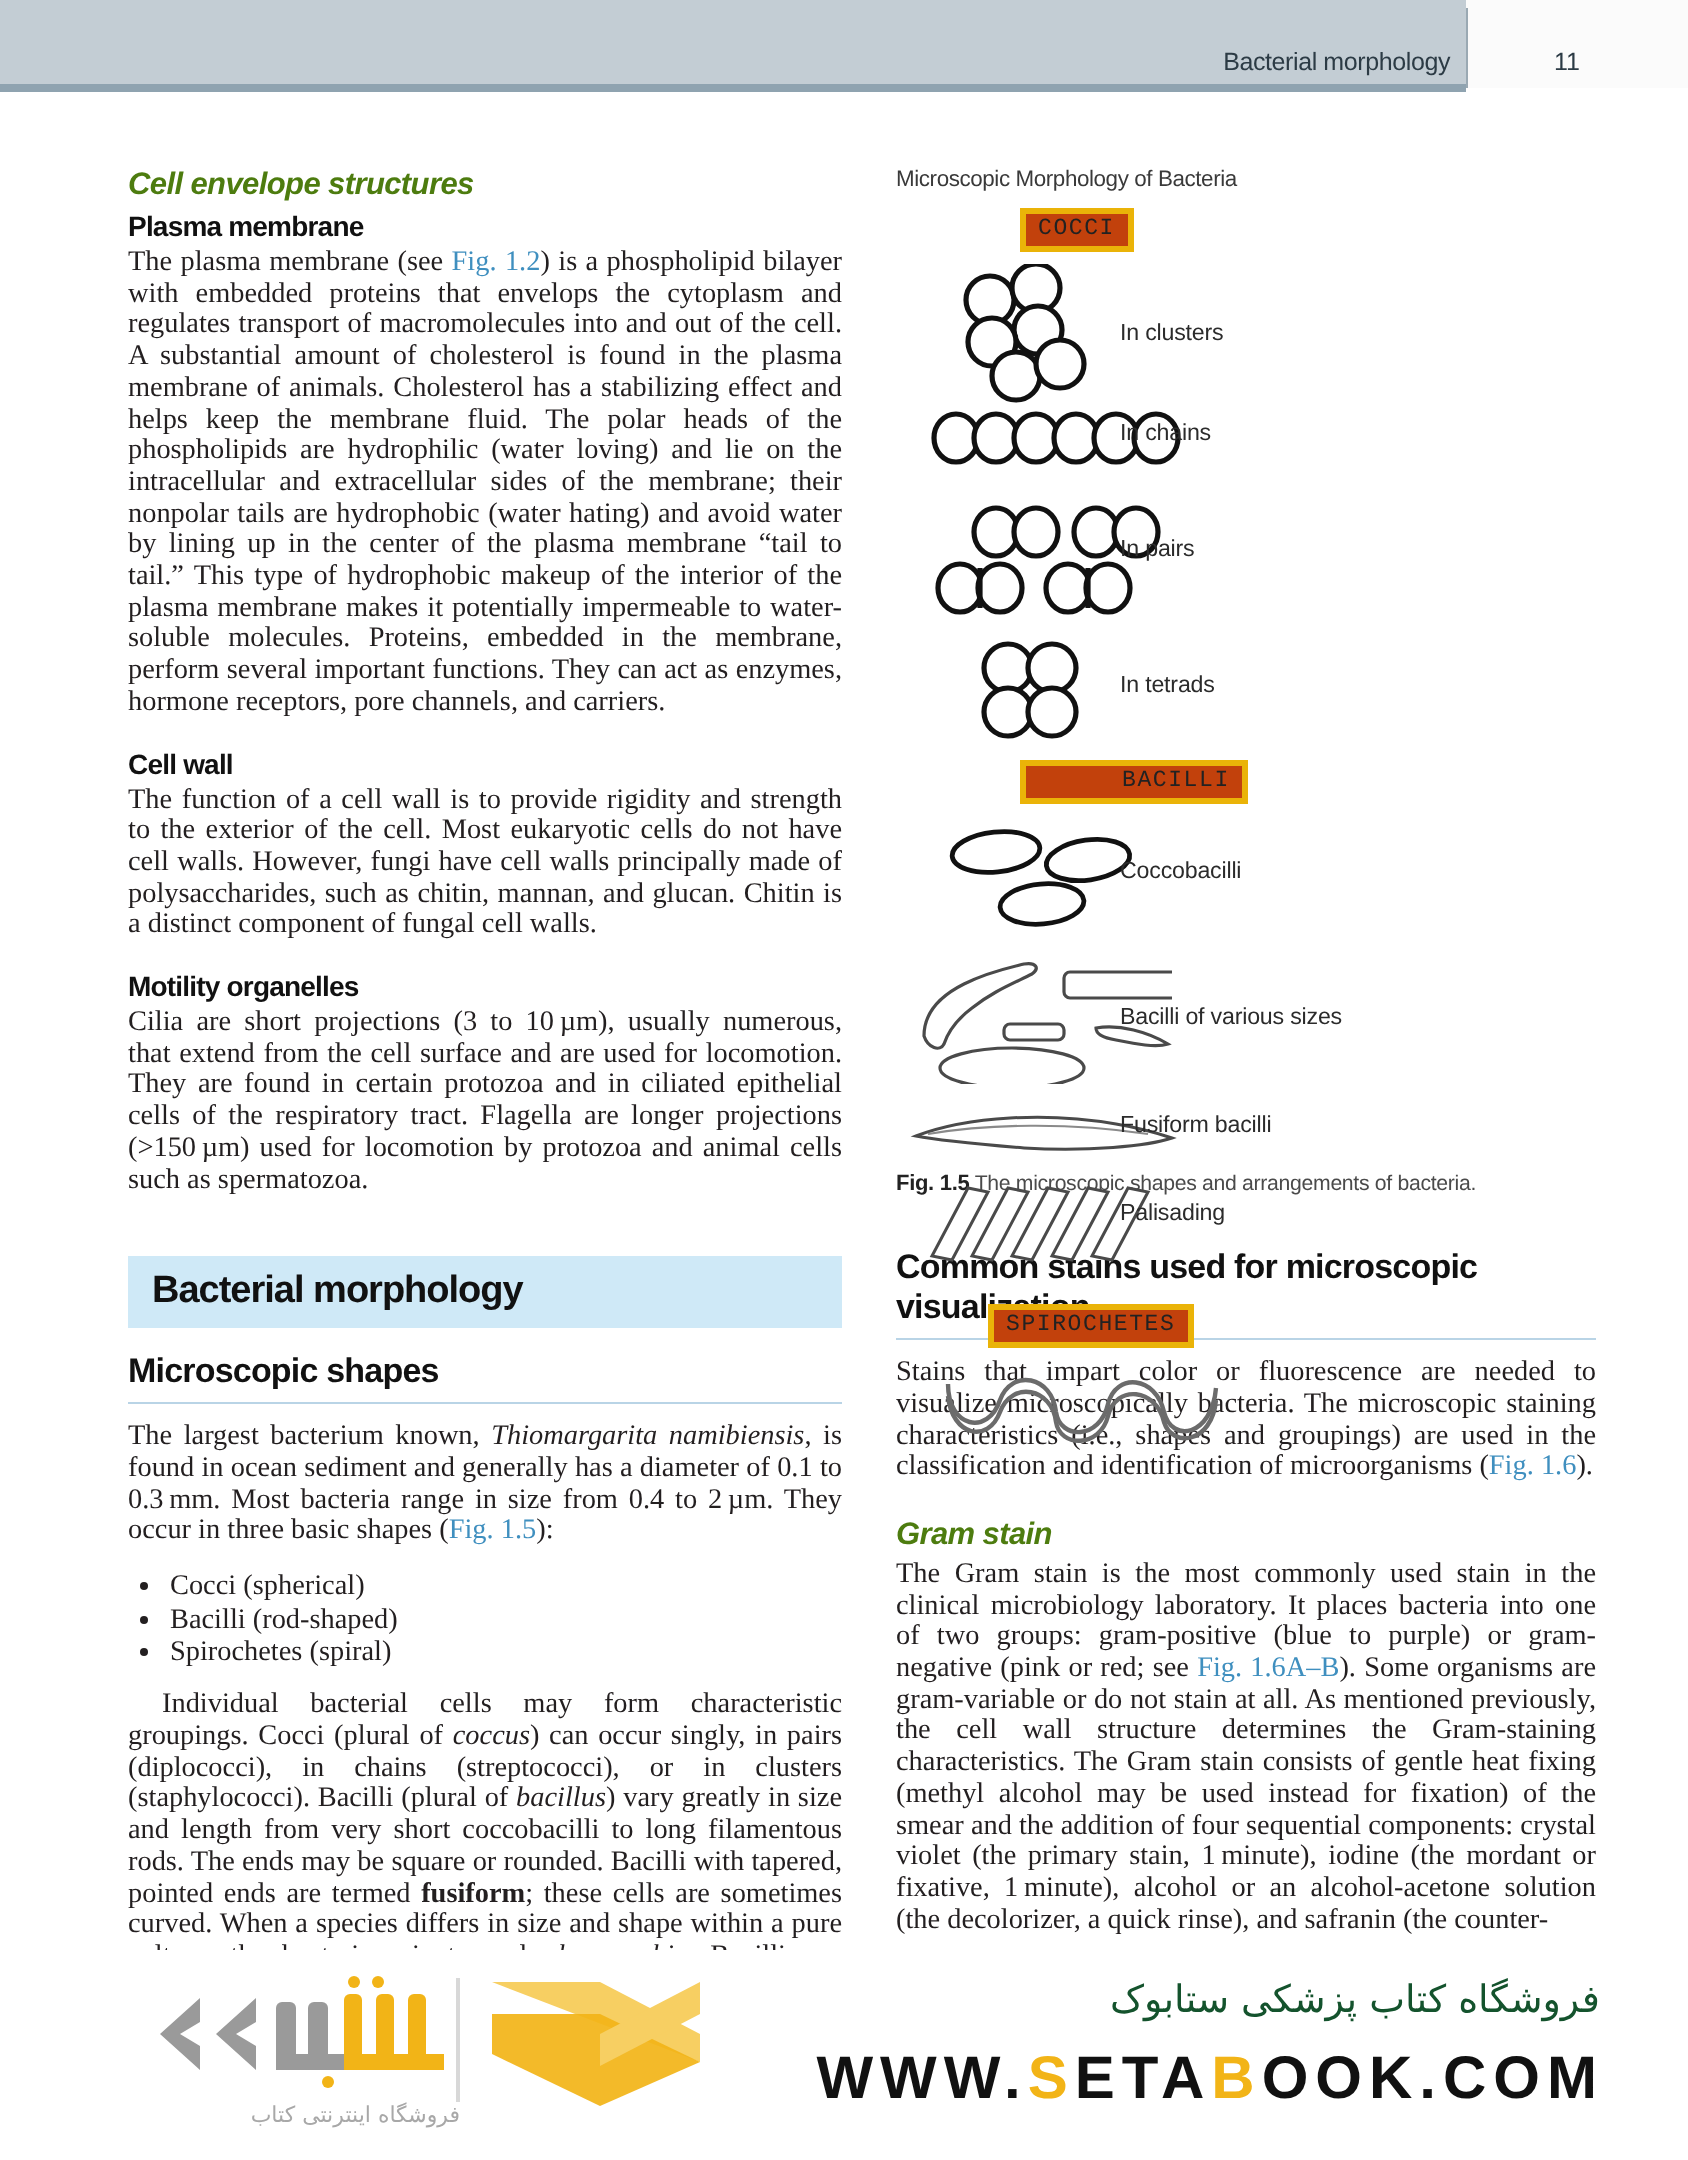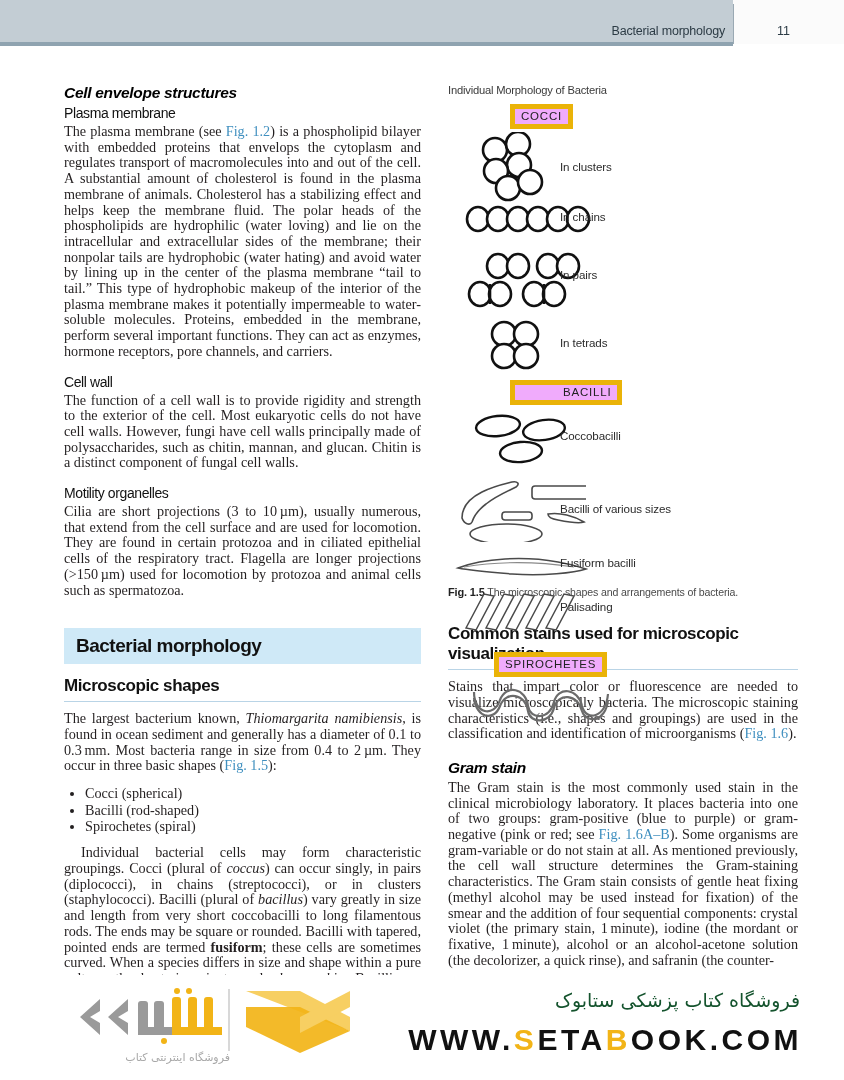--- a/index.html
+++ b/index.html
@@ -63,27 +63,27 @@
   }
   .col-left  { left: 64px;  width: 357px; }
   .col-right { left: 448px; width: 350px; }
 
   
   .h-italic {
     font-family: "Liberation Sans", sans-serif;
     font-style: italic;
     font-weight: 700;
     font-size: 15.5px;
-    color: #000000;
+    color: #4d7c0f;
     margin: 0 0 3px 0;
     letter-spacing: -0.3px;
   }
   .h-sub {
     font-family: "Liberation Sans", sans-serif;
-    font-weight: 400;
+    font-weight: 700;
     font-size: 14px;
     color: #111;
     margin: 0 0 3px 0;
     letter-spacing: -0.4px;
   }
   .h-sub.spaced { margin-top: 14px; }
 
   .banner {
     background: #cfe9f7;
     padding: 7px 0 7px 12px;
@@ -133,27 +133,27 @@
   .fig-title {
     font-family: "Liberation Sans", sans-serif;
     font-size: 11.2px;
     color: #3a3a3a;
     margin: 0 0 8px 0;
     letter-spacing: -0.2px;
   }
   .fig-wrap { position: relative; width: 350px; height: 480px; }
   .fig-cat {
     position: absolute;
-    font-family: Liberation Sans, sans-serif;
+    font-family: Liberation Mono, monospace;
     font-size: 11.5px;
     color: #222;
-    border: 5px solid #eab308;
+    border: 3px solid #eab308;
     padding: 1px 6px 2px 6px;
     letter-spacing: 0.8px;
-    background: #f0abfc;
+    background: #c2410c;
   }
   .fig-label {
     position: absolute;
     font-family: "Liberation Sans", sans-serif;
     font-size: 11.6px;
     color: #2b2b2b;
     letter-spacing: -0.1px;
     white-space: nowrap;
   }
   .fig-art { position: absolute; }
@@ -245,21 +245,21 @@
     <li>Cocci (spherical)</li>
     <li>Bacilli (rod-shaped)</li>
     <li>Spirochetes (spiral)</li>
   </ul>
 
   <p class="body indent"><span>Individual bacterial cells may form characteristic groupings. Cocci (plural of </span><span class="ital">coccus</span><span>) can occur singly, in pairs (diplococci), in chains (streptococci), or in clusters (staphylococci). Bacilli (plural of </span><span class="ital">bacillus</span><span>) vary greatly in size and length from very short coccobacilli to long filamentous rods. The ends may be square or rounded. Bacilli with tapered, pointed ends are termed </span><span class="bold">fusiform</span><span>; these cells are sometimes curved. When a species differs in size and shape within a pure culture, the bacterium is termed </span><span class="ital">pleomorphic</span><span>. Bacilli can occur as single rods or in chains or may align themselves side by side (palisades) or be branching. Spirochetes vary in length and in</span></p>
 </div>
 
 <div class="col col-right">
 
-  <div class="fig-title">Individual Morphology of Bacteria</div>
+  <div class="fig-title">Microscopic Morphology of Bacteria</div>
 
   <div class="fig-wrap">
 
     <div class="fig-cat" style="left:62px; top:0px;">COCCI</div>
 
     <svg class="fig-art" style="left:22px; top:28px;" width="110" height="72" viewBox="0 0 110 72">
       <g fill="#fff" stroke="#111" stroke-width="2.6">
         <circle cx="25" cy="18" r="12"></circle>
           <circle cx="48" cy="12" r="12"></circle>
         <circle cx="49" cy="33" r="12"></circle>

